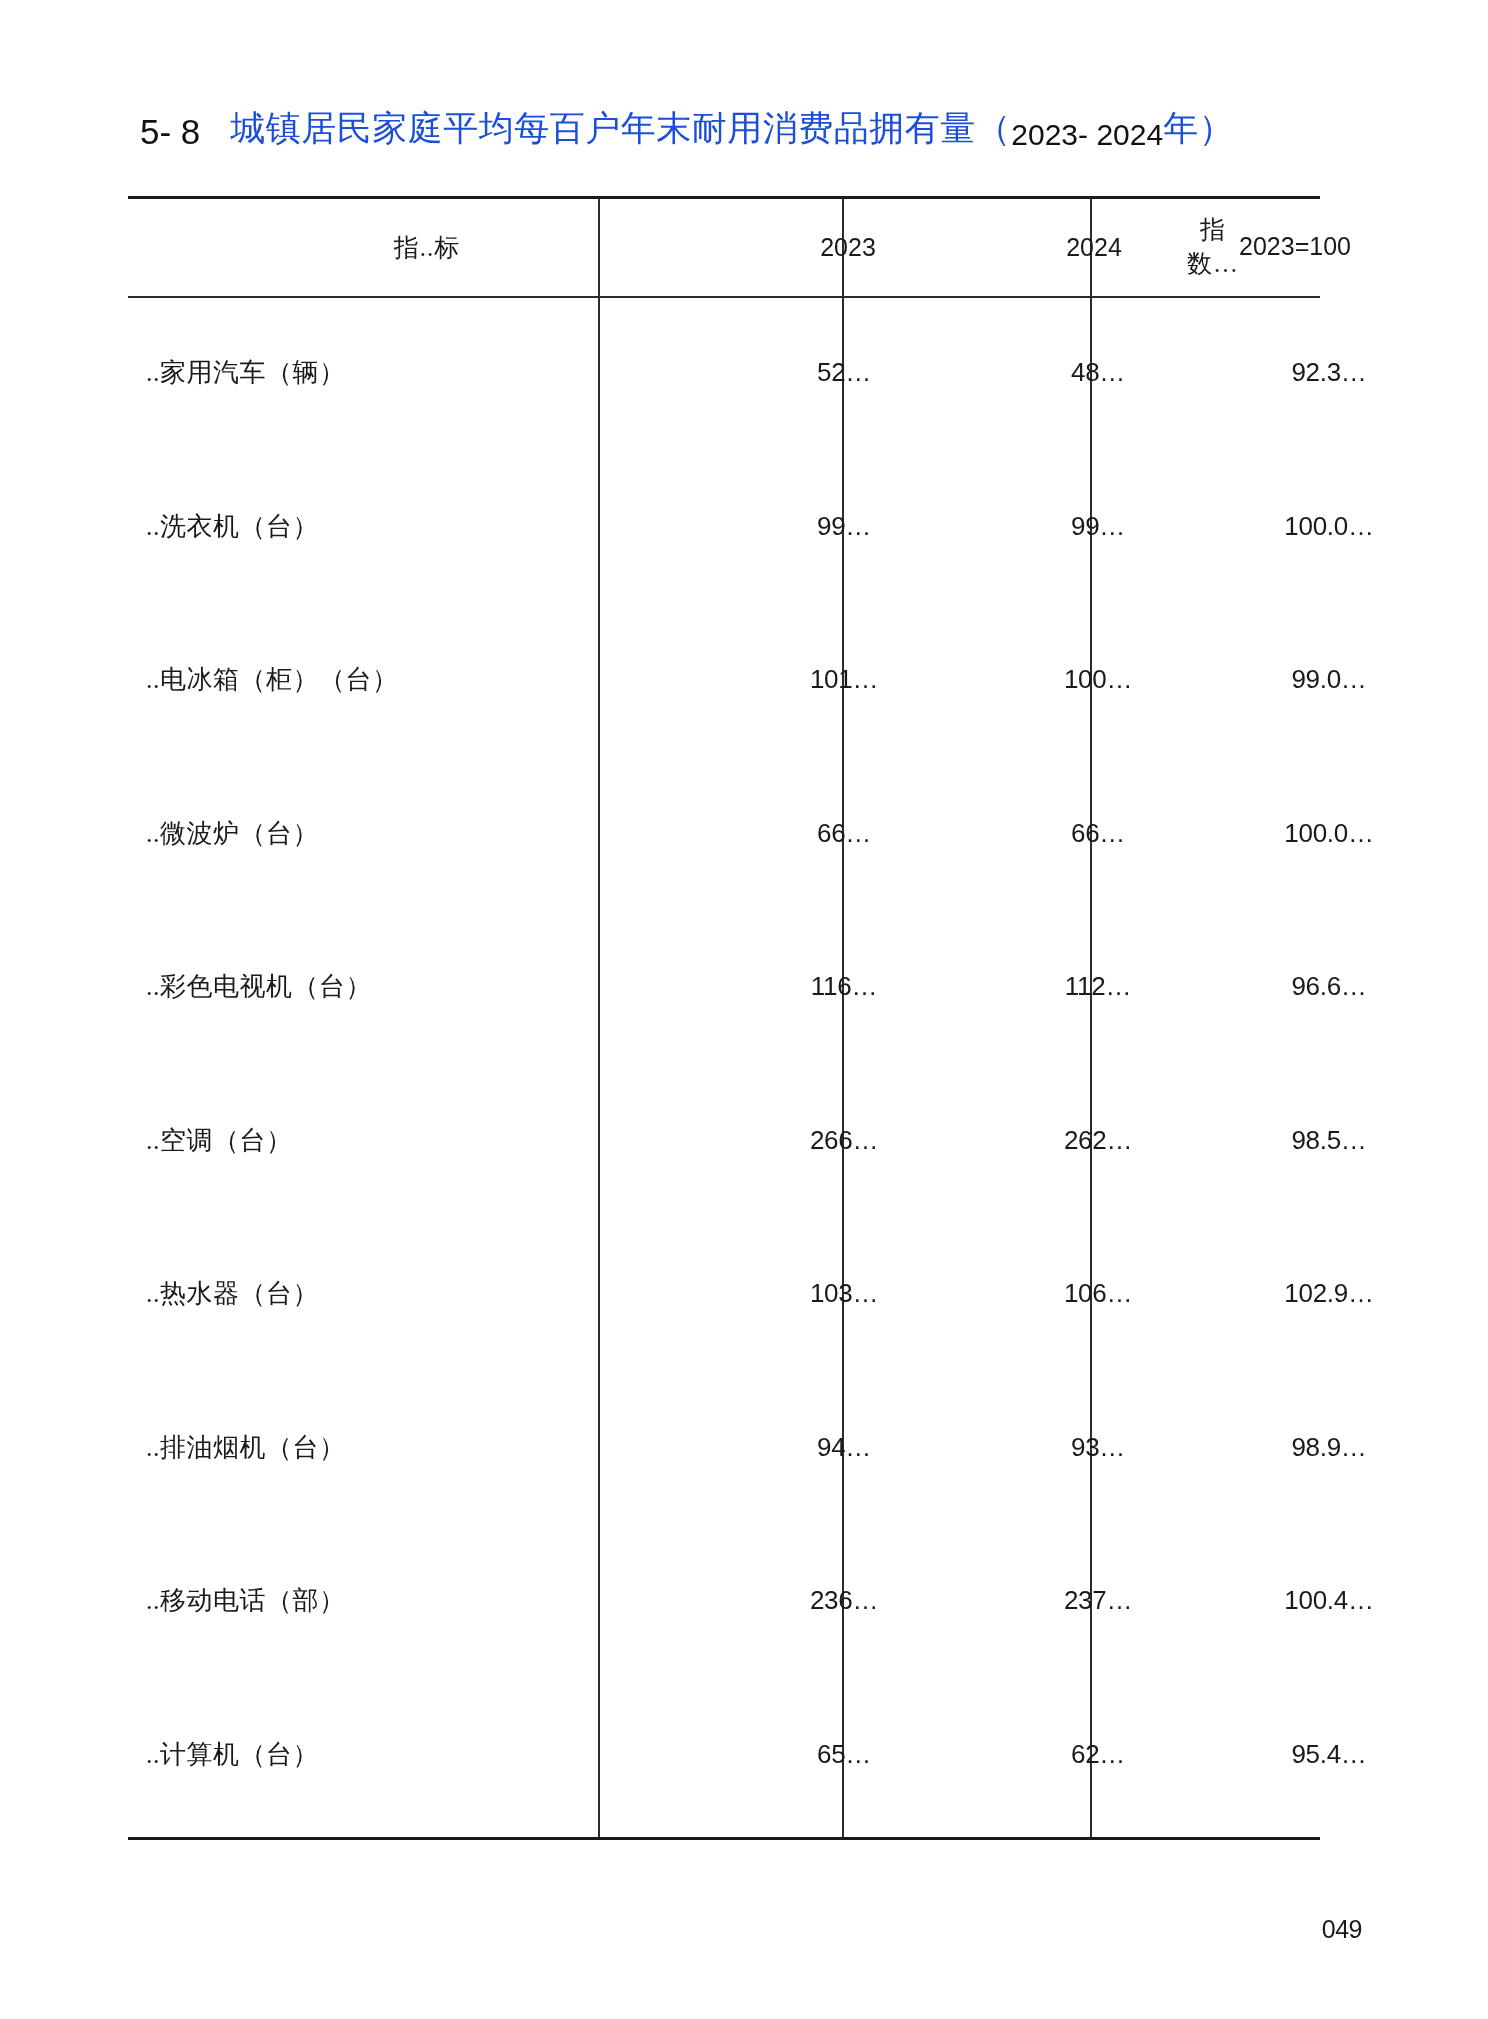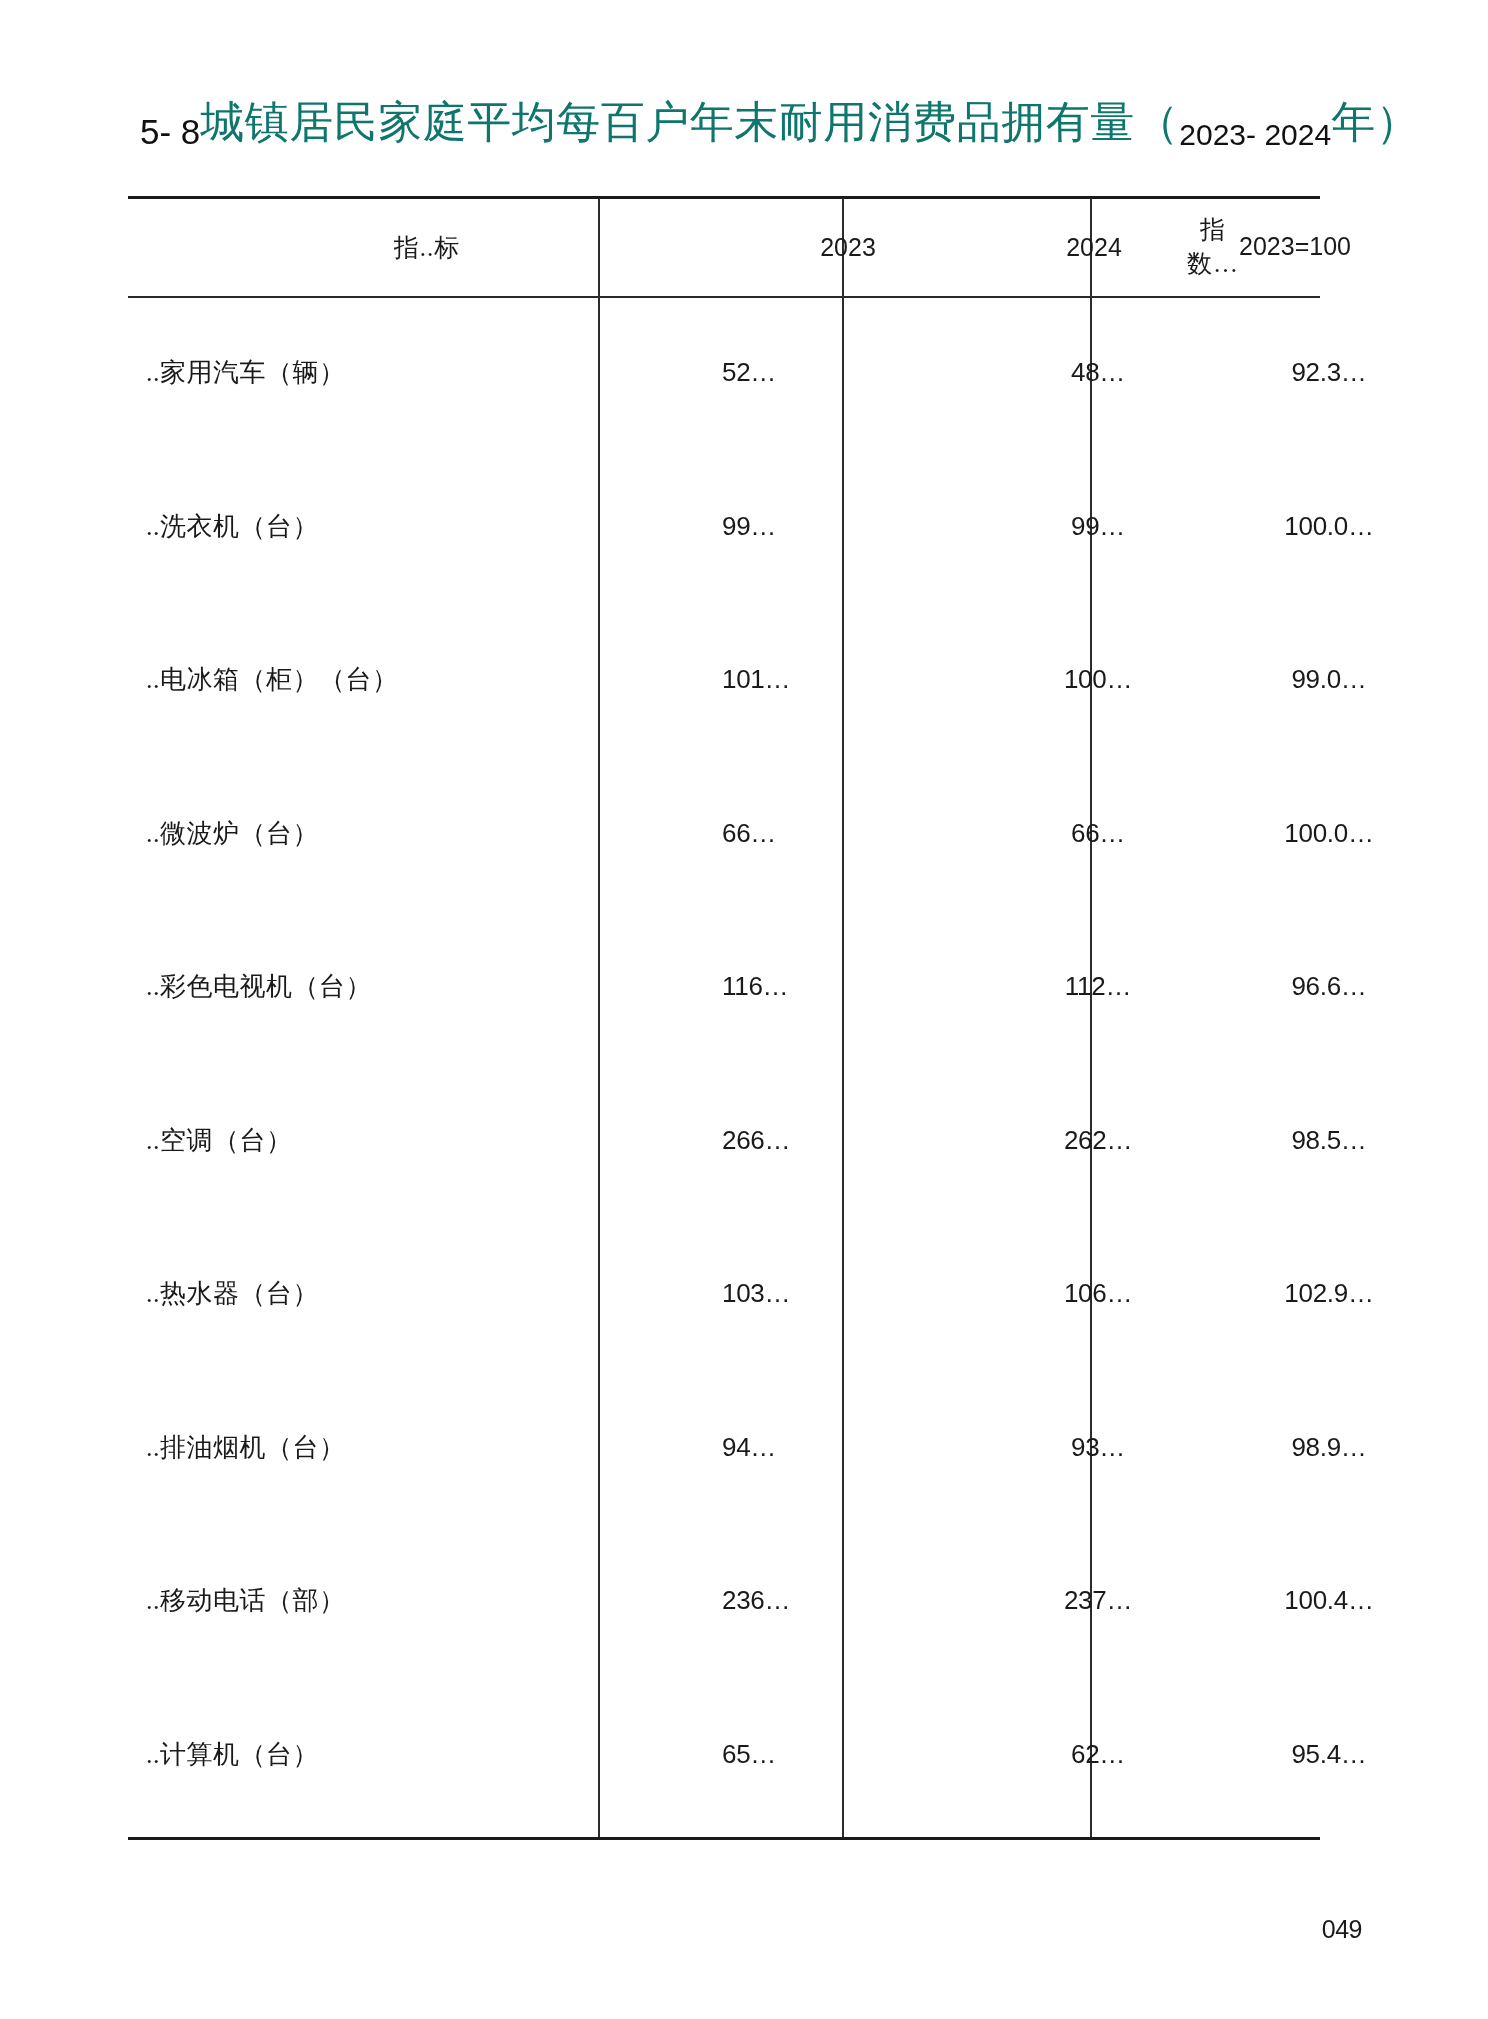--- a/index.html
+++ b/index.html
@@ -38,23 +38,23 @@
   .title-num {
     font-family: "Liberation Sans", "DejaVu Sans", sans-serif;
     font-size: 35px;
     font-weight: 400;
     letter-spacing: 0px;
     color: #111;
   }
   .title-gap { display: inline-block; width: 30px; }
   .title-text {
     font-family: "Liberation Serif", "DejaVu Serif", serif;
-    font-size: 44px;
+    font-size: 35px;
     font-weight: 400;
-    color: #0f766e;
+    color: #1d4ed8;
     letter-spacing: 0.5px;
   }
   .title-years {
     font-family: "Liberation Sans", "DejaVu Sans", sans-serif;
     font-size: 30px;
     color: #111;
   }
 
   
   .rule-top {
@@ -159,21 +159,21 @@
     left: 0px;
     width: 598px;
     padding-left: 18px;
     box-sizing: border-box;
     justify-content: flex-start;
     font-family: "Liberation Serif", "DejaVu Serif", serif;
     font-size: 26px;
     letter-spacing: 0.5px;
     color: #1a1a1a;
   }
-  .cell.v1 { left: 598px;  width: 244px; justify-content: flex-start; }
+  .cell.v1 { left: 598px;  width: 244px; justify-content: center; }
   .cell.v2 { left: 842px;  width: 248px; justify-content: center; }
   .cell.v3 { left: 1144px; width: 102px; justify-content: center; }
   .cell.num {
     font-family: "Liberation Sans", "DejaVu Sans", sans-serif;
     font-size: 26px;
     color: #1a1a1a;
     letter-spacing: -0.3px;
   }
   
   .cell.v1 > span { transform: translateX(-4px); }

